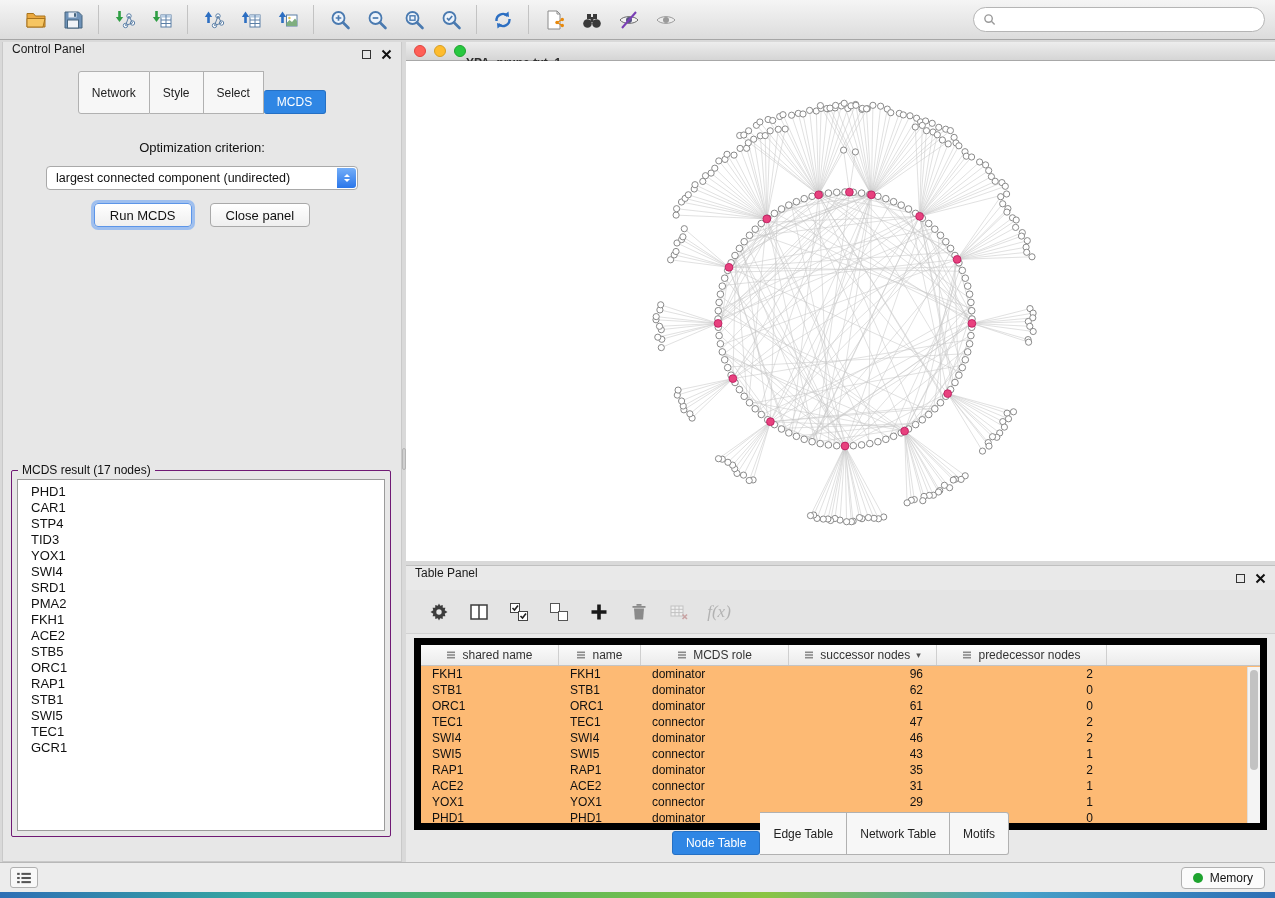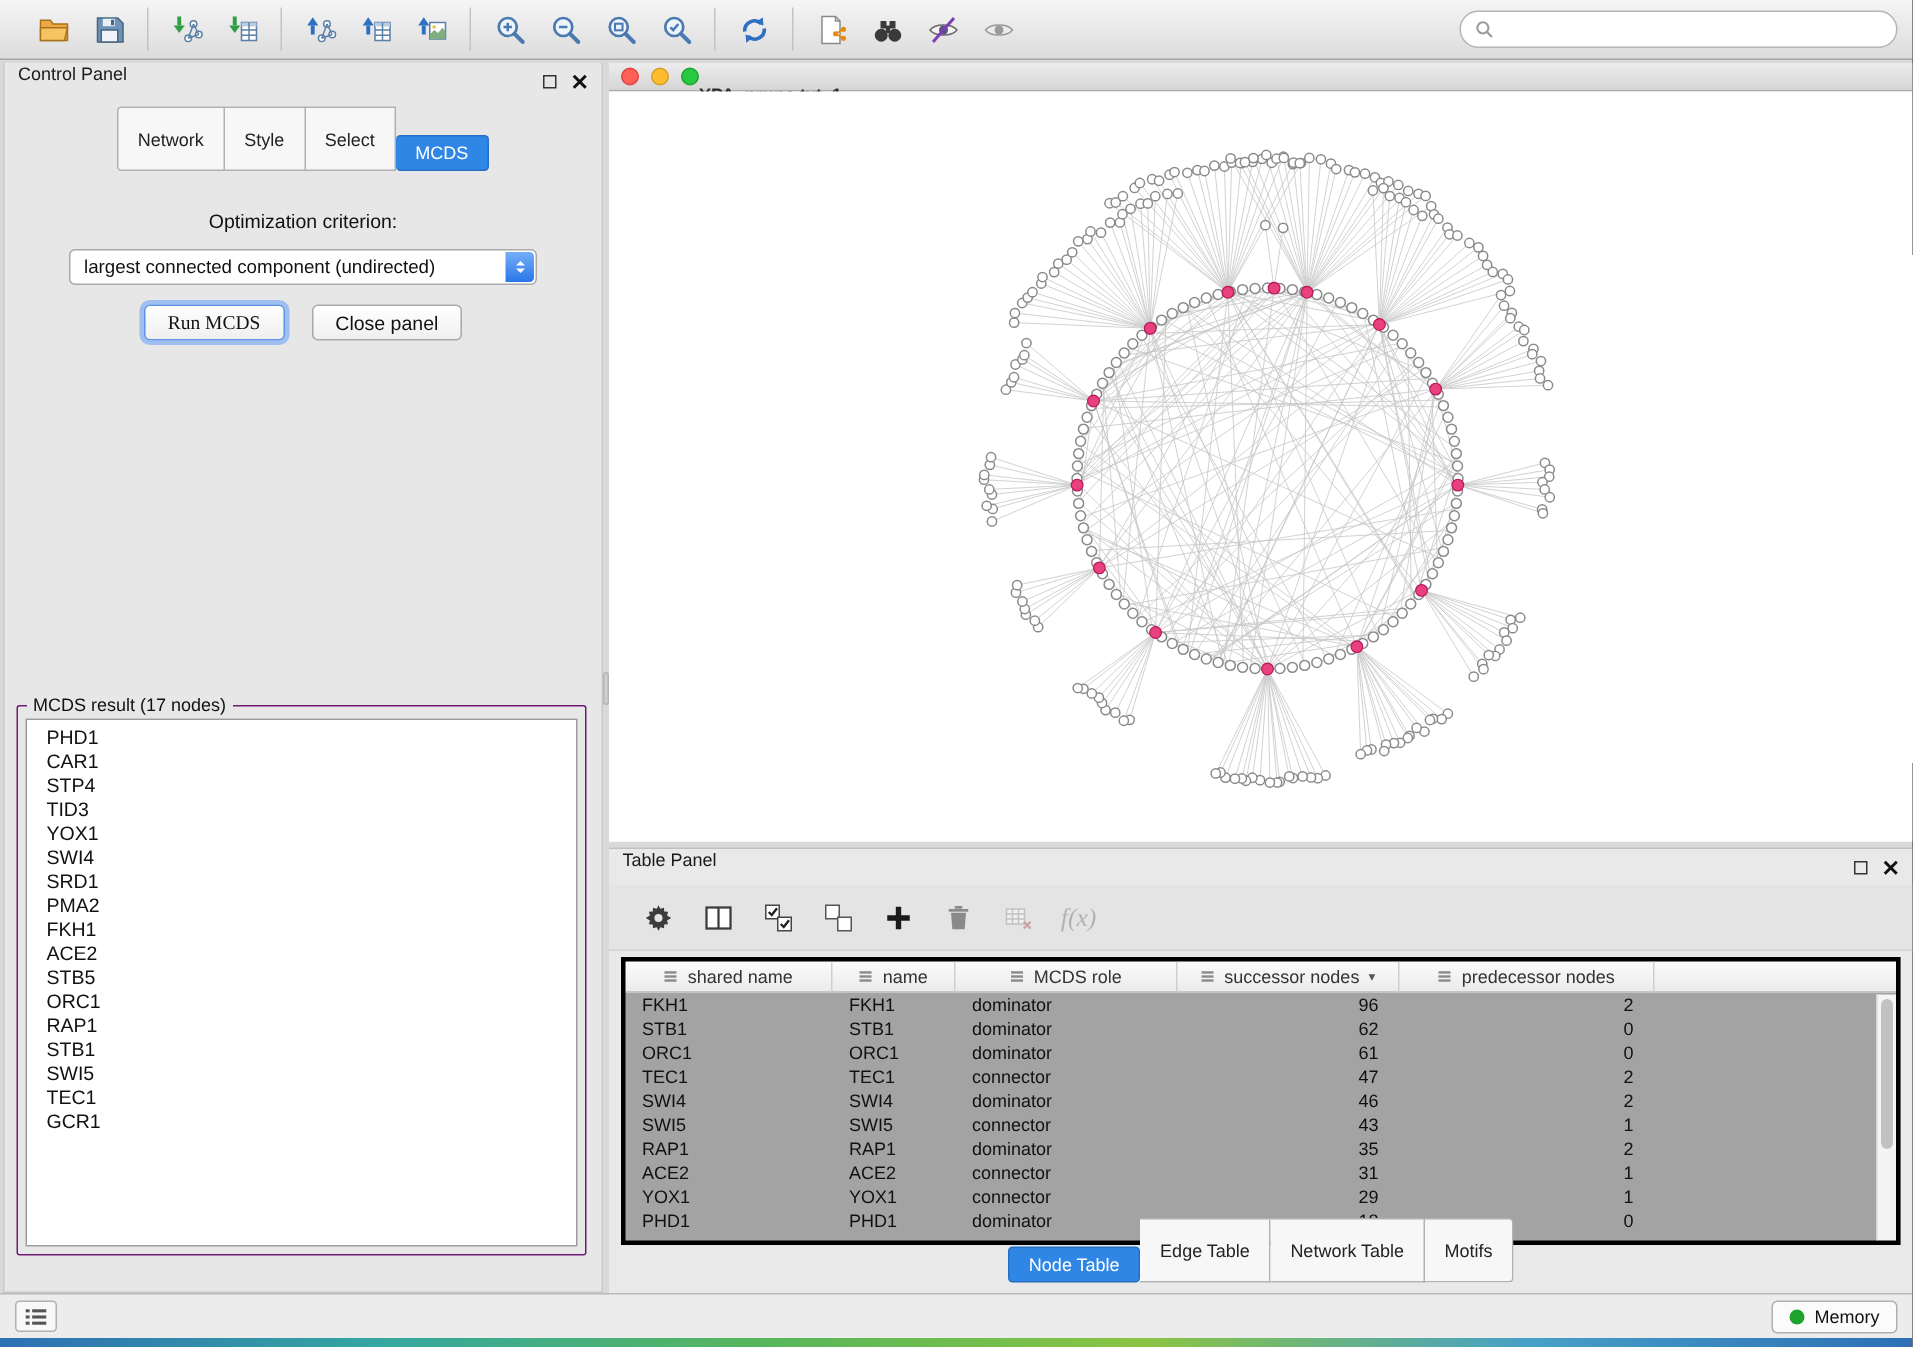--- a/index.html
+++ b/index.html
@@ -33,21 +33,21 @@
   .cp-tab:last-child{border-radius:0 3px 3px 0;}
   .cp-tab.active{background:#2f86e4;border-color:#2570c4;color:#fff;border-radius:3px;margin-top:19px;}
   .cp-opt-label{text-align:center;margin-top:26px;font-size:13px;color:#111;}
   .cp-select{position:relative;margin:11px auto 0;width:312px;height:24px;background:#fff;border:1px solid #a9a9a9;border-radius:4px;font-size:12.5px;display:flex;align-items:center;padding:0 26px 0 9px;color:#111;cursor:pointer;}
   .select-stepper{position:absolute;right:1px;top:1px;bottom:1px;width:19px;border-radius:0 3px 3px 0;background:linear-gradient(#74aef8,#2a76ea);display:flex;flex-direction:column;align-items:center;justify-content:center;}
   .select-stepper i{display:block;width:0;height:0;border:3.5px solid transparent;}
   .select-stepper i.up{border-bottom-color:#fff;margin-bottom:2px;}
   .select-stepper i.down{border-top-color:#fff;}
   .cp-buttons{display:flex;justify-content:center;gap:18px;margin-top:13px;}
   .btn{font-size:13px;padding:3px 15px;height:24px;background:linear-gradient(#ffffff,#efefef);border:1px solid #a9a9a9;border-radius:4px;color:#111;cursor:pointer;font-family:inherit;}
-  .btn.focus{box-shadow:0 0 0 3px rgba(98,158,246,.55);border-color:#5c95e8;font-family:Liberation Serif, serif;}
+  .btn.focus{box-shadow:0 0 0 3px rgba(98,158,246,.55);border-color:#5c95e8;}
   .result-box{position:absolute;left:8px;right:10px;top:421px;bottom:24px;border:1px solid #701a75;border-radius:2px;}
   .result-box legend{font-size:12px;color:#111;padding:0 4px;margin-left:6px;}
   .result-list{position:absolute;left:5px;right:5px;top:2px;bottom:5px;background:#fff;border:1px solid #9b9b9b;overflow:hidden;padding:4px 0;}
   .result-item{font-size:13px;color:#111;padding:0 13px;line-height:16px;cursor:default;}
 
   
   .v-splitter-handle{position:absolute;left:402px;top:448px;width:4px;height:22px;background:#cfcfcf;border:1px solid #b5b5b5;border-radius:2px;cursor:col-resize;}
 
   
   .network-window{position:absolute;left:406px;top:42px;width:869px;height:519px;background:#fff;}
@@ -60,21 +60,21 @@
   .nw-canvas{position:absolute;top:19px;left:0;right:0;bottom:0;background:#fff;}
   .nw-canvas svg{width:100%;height:100%;display:block;}
 
   
   .table-panel{position:absolute;left:406px;top:565px;width:869px;height:297px;background:#e9e9e9;border-top:1px solid #c0c0c0;}
   .tp-toolbar{position:absolute;top:24px;left:0;right:0;height:44px;display:flex;align-items:center;gap:6px;padding:0 16px;background:#e4e4e4;border-bottom:1px solid #d2d2d2;}
   .tp-btn{width:34px;height:32px;border:none;background:transparent;display:flex;align-items:center;justify-content:center;cursor:pointer;}
   .tp-btn svg{width:20px;height:20px;}
   .tp-btn.disabled{opacity:.45;}
   .fx-text{font-family:"Liberation Serif","DejaVu Serif",serif;font-style:italic;font-size:17px;color:#777;}
-  .tp-table{position:absolute;left:8px;right:8px;top:72px;bottom:32px;background:#a3a3a3;border:3px solid #000000;overflow:hidden;}
+  .tp-table{position:absolute;left:8px;right:8px;top:72px;bottom:32px;background:#fdba74;border:7px solid #000000;overflow:hidden;}
   .tp-head{display:flex;height:21px;background:linear-gradient(#fbfbfb,#ebebeb);border-bottom:1px solid #c4c4c4;}
   .tp-hcell{display:flex;align-items:center;justify-content:center;gap:6px;font-size:12px;color:#333;border-right:1px solid #cfcfcf;flex:none;cursor:pointer;}
   .tp-hcell.filler{flex:1;border-right:none;}
   .tp-hcell svg{width:10px;height:10px;flex:none;}
   .chev{font-size:9px;color:#555;}
   .tp-row{display:flex;height:16px;align-items:center;cursor:default;}
   .tp-cell{font-size:12px;color:#111;flex:none;overflow:hidden;white-space:nowrap;}
   .tp-cell.txt{padding-left:11px;}
   .tp-cell.num{text-align:right;padding-right:14px;}
   .tp-scrollbar{position:absolute;top:22px;right:0;width:13px;bottom:0;background:#f4f4f4;border-left:1px solid #e0e0e0;cursor:pointer;}

